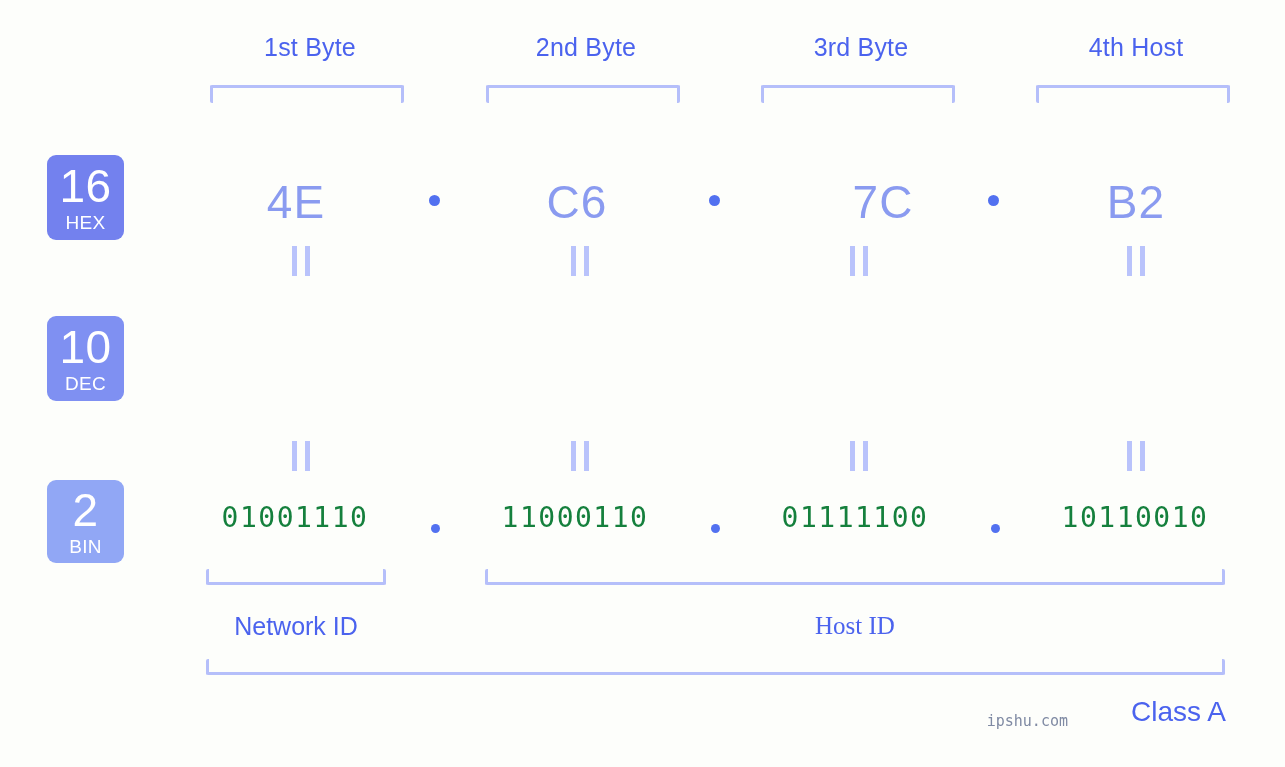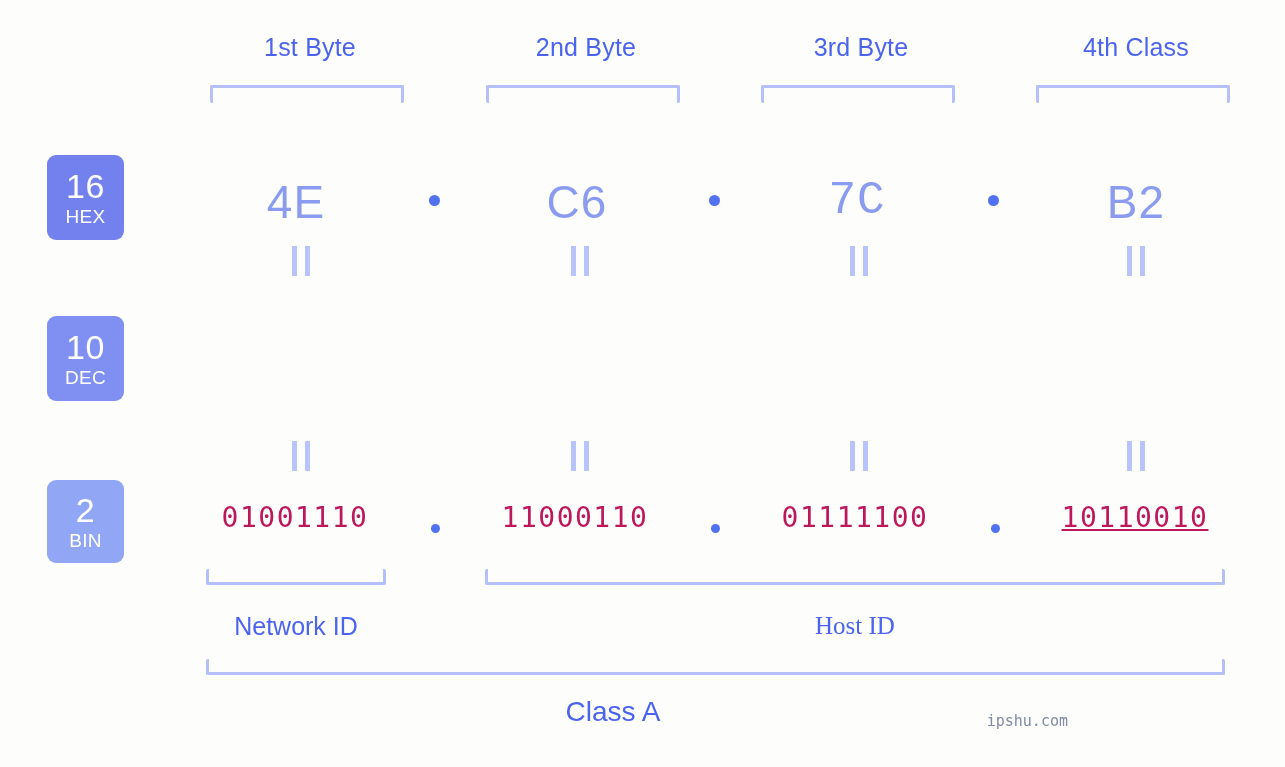--- a/index.html
+++ b/index.html
@@ -36,21 +36,21 @@
 
   
   .badge {
     position:absolute; left:47px; width:77px;
     border-radius:9px;
     color:#ffffff; text-align:center;
     display:flex; flex-direction:column;
     align-items:center; justify-content:center;
     line-height:1;
   }
-  .badge .num { font-size:34px; font-weight:400; letter-spacing:.5px;text-align:right; }
+  .badge .num { font-size:46px; font-weight:400; letter-spacing:.5px;text-align:right; }
   .badge .sub { font-size:19px; font-weight:400; margin-top:4px; letter-spacing:.3px; }
   #badge-hex { top:155px; height:85px; background:#7381ee; }
   #badge-dec { top:316px; height:85px; background:#7f90f2; }
   #badge-bin { top:480px; height:83px; background:#91a7f5; }
 
   
   .hex-cell {
     position:absolute; top:155px; width:200px;
     text-align:center; font-size:46px; color:#8a9bf0;
     letter-spacing:1px; white-space:nowrap;margin-top:20px;
@@ -82,68 +82,68 @@
     margin:0 18px; align-self:flex-end;
     margin-bottom:18px;
   }
   #dec-row .sep b { display:block; width:15px; height:15px; border-radius:50%; background:#5271f0; }
 
   
   .bin-cell {
     position:absolute; top:501px; width:220px;
     text-align:center;
     font-family:"DejaVu Sans Mono", monospace;
-    font-size:28px; color:#be185d; letter-spacing:1.5px;
+    font-size:28px; color:#15803d; letter-spacing:1.5px;
     white-space:nowrap;
   }
   .bin-dot {
     position:absolute; top:524px;
     width:9px; height:9px; border-radius:50%;
     background:#5271f0;
   }
 
   
   .id-label {
     position:absolute;
     text-align:center; font-size:25px; color:#4b63ee;
     white-space:nowrap;
   }
   #class-label {
     position:absolute; left:0; top:696px; width:1226px;
-    text-align:center; font-size:28px; color:#4b63ee;
+    text-align:right; font-size:28px; color:#4b63ee;
   }
   #watermark {
     position:absolute; right:18px; top:712px;
     font-family:"DejaVu Sans Mono", monospace;
     font-size:15px; color:#7f8aa3;text-align:right;
   }
 </style>
 </head>
 <body>
 
 <div id="stage">
 
   <div class="byte-label" style="left:210px;">1st Byte</div>
   <div class="byte-label" style="left:486px;">2nd Byte</div>
   <div class="byte-label" style="left:761px;">3rd Byte</div>
-  <div class="byte-label" style="left:1036px;">4th Class</div>
+  <div class="byte-label" style="left:1036px;">4th Host</div>
 
   <div class="bracket-down" style="left:210px; top:85px; width:194px;"></div>
   <div class="bracket-down" style="left:486px; top:85px; width:194px;"></div>
   <div class="bracket-down" style="left:761px; top:85px; width:194px;"></div>
   <div class="bracket-down" style="left:1036px; top:85px; width:194px;"></div>
 
   <div class="badge" id="badge-hex">
     <span class="num">16</span>
     <span class="sub">HEX</span>
   </div>
 
   <div class="hex-cell" style="left:196px;">4E</div>
   <div class="hex-cell" style="left:477px;">C6</div>
-  <div class="hex-cell" style="left:757px;font-family:Liberation Mono, monospace;">7C</div>
+  <div class="hex-cell" style="left:783px;">7C</div>
   <div class="hex-cell" style="left:1036px;">B2</div>
 
   <div class="hex-dot" style="left:429px;"></div>
   <div class="hex-dot" style="left:709px;"></div>
   <div class="hex-dot" style="left:988px;"></div>
 
   <div class="dbl" style="left:292px; top:246px;">
       <i></i>
       <i></i>
     </div>
@@ -184,21 +184,21 @@
     </div>
 
   <div class="badge" id="badge-bin">
     <span class="num">2</span>
     <span class="sub">BIN</span>
   </div>
 
   <div class="bin-cell" style="left:185px;">01001110</div>
   <div class="bin-cell" style="left:465px;">11000110</div>
   <div class="bin-cell" style="left:745px;">01111100</div>
-  <div class="bin-cell" style="left:1025px;text-decoration:underline;">10110010</div>
+  <div class="bin-cell" style="left:1025px;">10110010</div>
 
   <div class="bin-dot" style="left:431px;"></div>
   <div class="bin-dot" style="left:711px;"></div>
   <div class="bin-dot" style="left:991px;"></div>
 
   <div class="bracket-up" style="left:206px; top:569px; width:180px;"></div>
   <div class="bracket-up" style="left:485px; top:569px; width:740px;"></div>
 
   <div class="id-label" style="left:196px; top:612px; width:200px;">Network ID</div>
   <div class="id-label" style="left:755px; top:612px; width:200px;font-family:Liberation Serif, serif;">Host ID</div>

